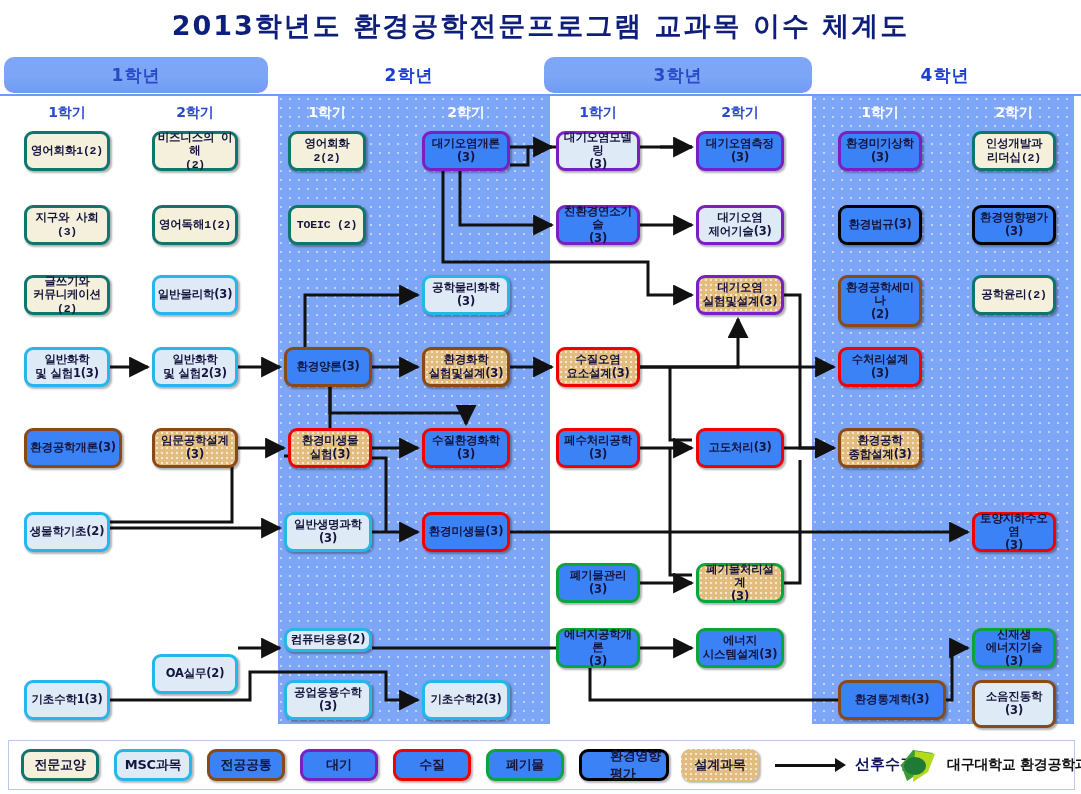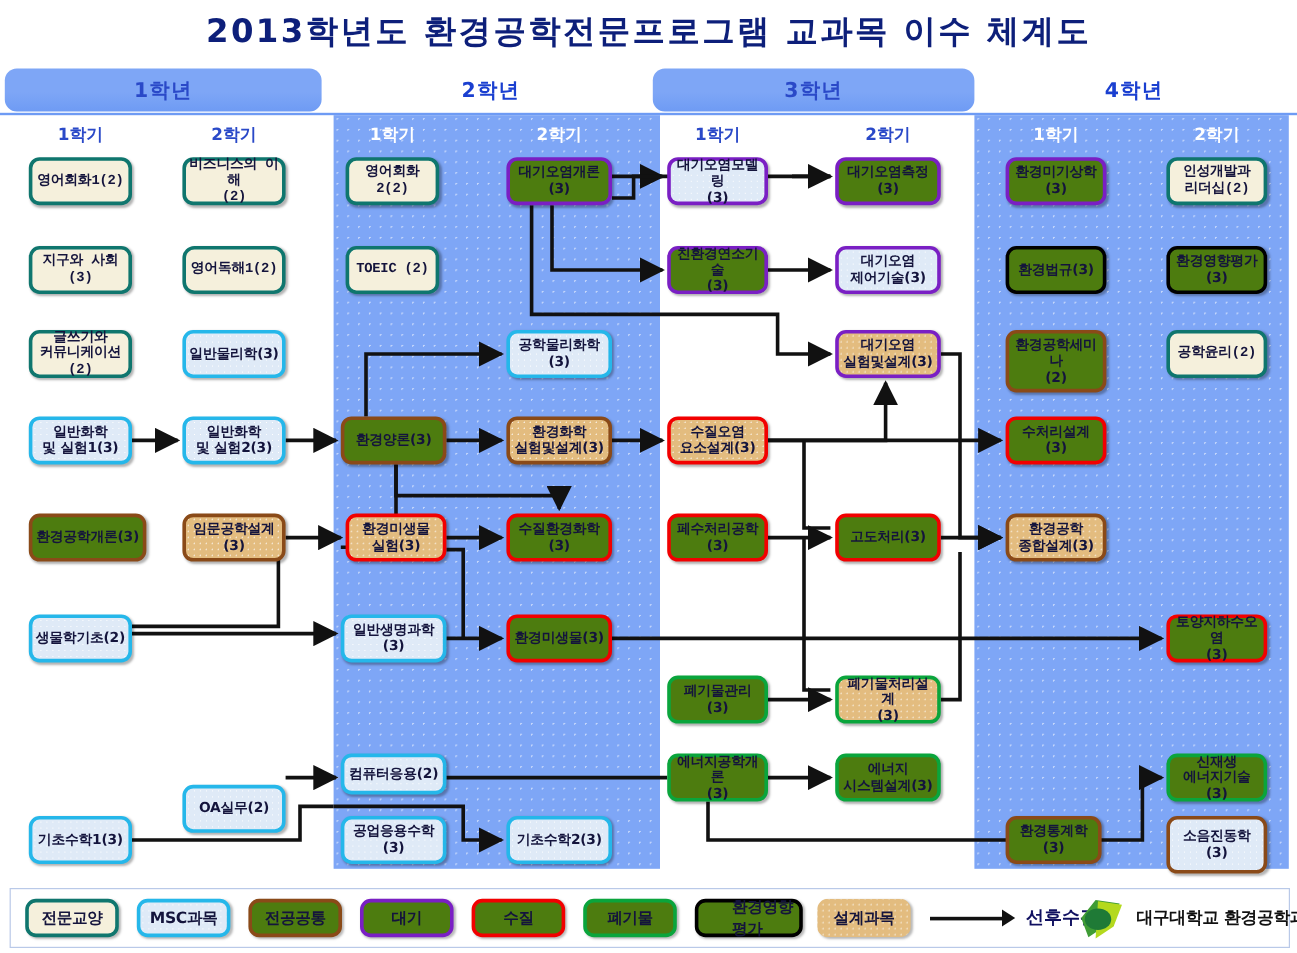--- a/index.html
+++ b/index.html
@@ -100,21 +100,21 @@
   .c-air    { border:3px solid #7a1fc4; }   
   .c-water  { border:3px solid #f20000; }   
   .c-waste  { border:3px solid #0aa53c; }   
   .c-eia    { border:3px solid #000000; }   
 
   
   .f-cream { background:#f5f0dc; }
   .f-blue  { background-color:#dfeaf7;
              background-image:radial-gradient(circle at 2px 2px,#ffffff 0.6px,transparent 0.7px);
              background-size:5px 5px; }
-  .f-pale  { background:#4d7c0f; }
+  .f-pale  { background:#3b82f6; }
   .f-design{ background-color:#e3bc7f;
              background-image:radial-gradient(circle at 2px 2px, rgba(255,255,255,.7) 0.7px, transparent 0.8px);
              background-size:5px 5px; }
 
   
   #legend{
     position:absolute;
     left:8px; top:740px;
     width:1065px; height:48px;
     border:1px solid #b9c9e8;
@@ -305,21 +305,21 @@
       </div>
       <div class="box c-common f-pale" style="left: 284px; top: 347px; width: 88px; height: 40px;">
         <span>환경양론(3)</span>
       </div>
       <div class="box c-water f-design" style="left: 288px; top: 428px; width: 84px; height: 40px;">
         <span>환경미생물<br>실험(3)</span>
       </div>
       <div class="box c-msc f-blue" style="left: 284px; top: 512px; width: 88px; height: 40px;">
         <span>일반생명과학(3)</span>
       </div>
-      <div class="box c-msc f-blue" style="left: 284px; top: 628px; width: 88px; height: 34px;">
+      <div class="box c-msc f-blue" style="left: 284px; top: 628px; width: 88px; height: 24px;">
         <span>컴퓨터응용(2)</span>
       </div>
       <div class="box c-msc f-blue" style="left: 284px; top: 680px; width: 88px; height: 40px;">
         <span>공업응용수학(3)</span>
       </div>
       <div class="box c-air f-pale" style="left: 422px; top: 131px; width: 88px; height: 40px;">
         <span>대기오염개론(3)</span>
       </div>
       <div class="box c-msc f-blue" style="left: 422px; top: 275px; width: 88px; height: 40px;">
         <span>공학물리화학(3)</span>
@@ -380,21 +380,21 @@
       </div>
       <div class="box c-common f-pale" style="left: 838px; top: 275px; width: 84px; height: 52px;">
         <span>환경공학세미나<br>(2)</span>
       </div>
       <div class="box c-water f-pale" style="left: 838px; top: 347px; width: 84px; height: 40px;">
         <span>수처리설계(3)</span>
       </div>
       <div class="box c-common f-design" style="left: 838px; top: 428px; width: 84px; height: 40px;">
         <span>환경공학<br>종합설계(3)</span>
       </div>
-      <div class="box c-common f-pale" style="left: 838px; top: 680px; width: 80px; height: 40px;">
+      <div class="box c-common f-pale" style="left: 838px; top: 680px; width: 108px; height: 40px;">
         <span>환경통계학(3)</span>
       </div>
       <div class="box c-gyoyang f-cream" style="left: 972px; top: 131px; width: 84px; height: 40px;">
         <span>인성개발과<br>리더십(2)</span>
       </div>
       <div class="box c-eia f-pale" style="left: 972px; top: 205px; width: 84px; height: 40px;">
         <span>환경영향평가(3)</span>
       </div>
       <div class="box c-gyoyang f-cream" style="left: 972px; top: 275px; width: 84px; height: 40px;">
         <span>공학윤리(2)</span>

